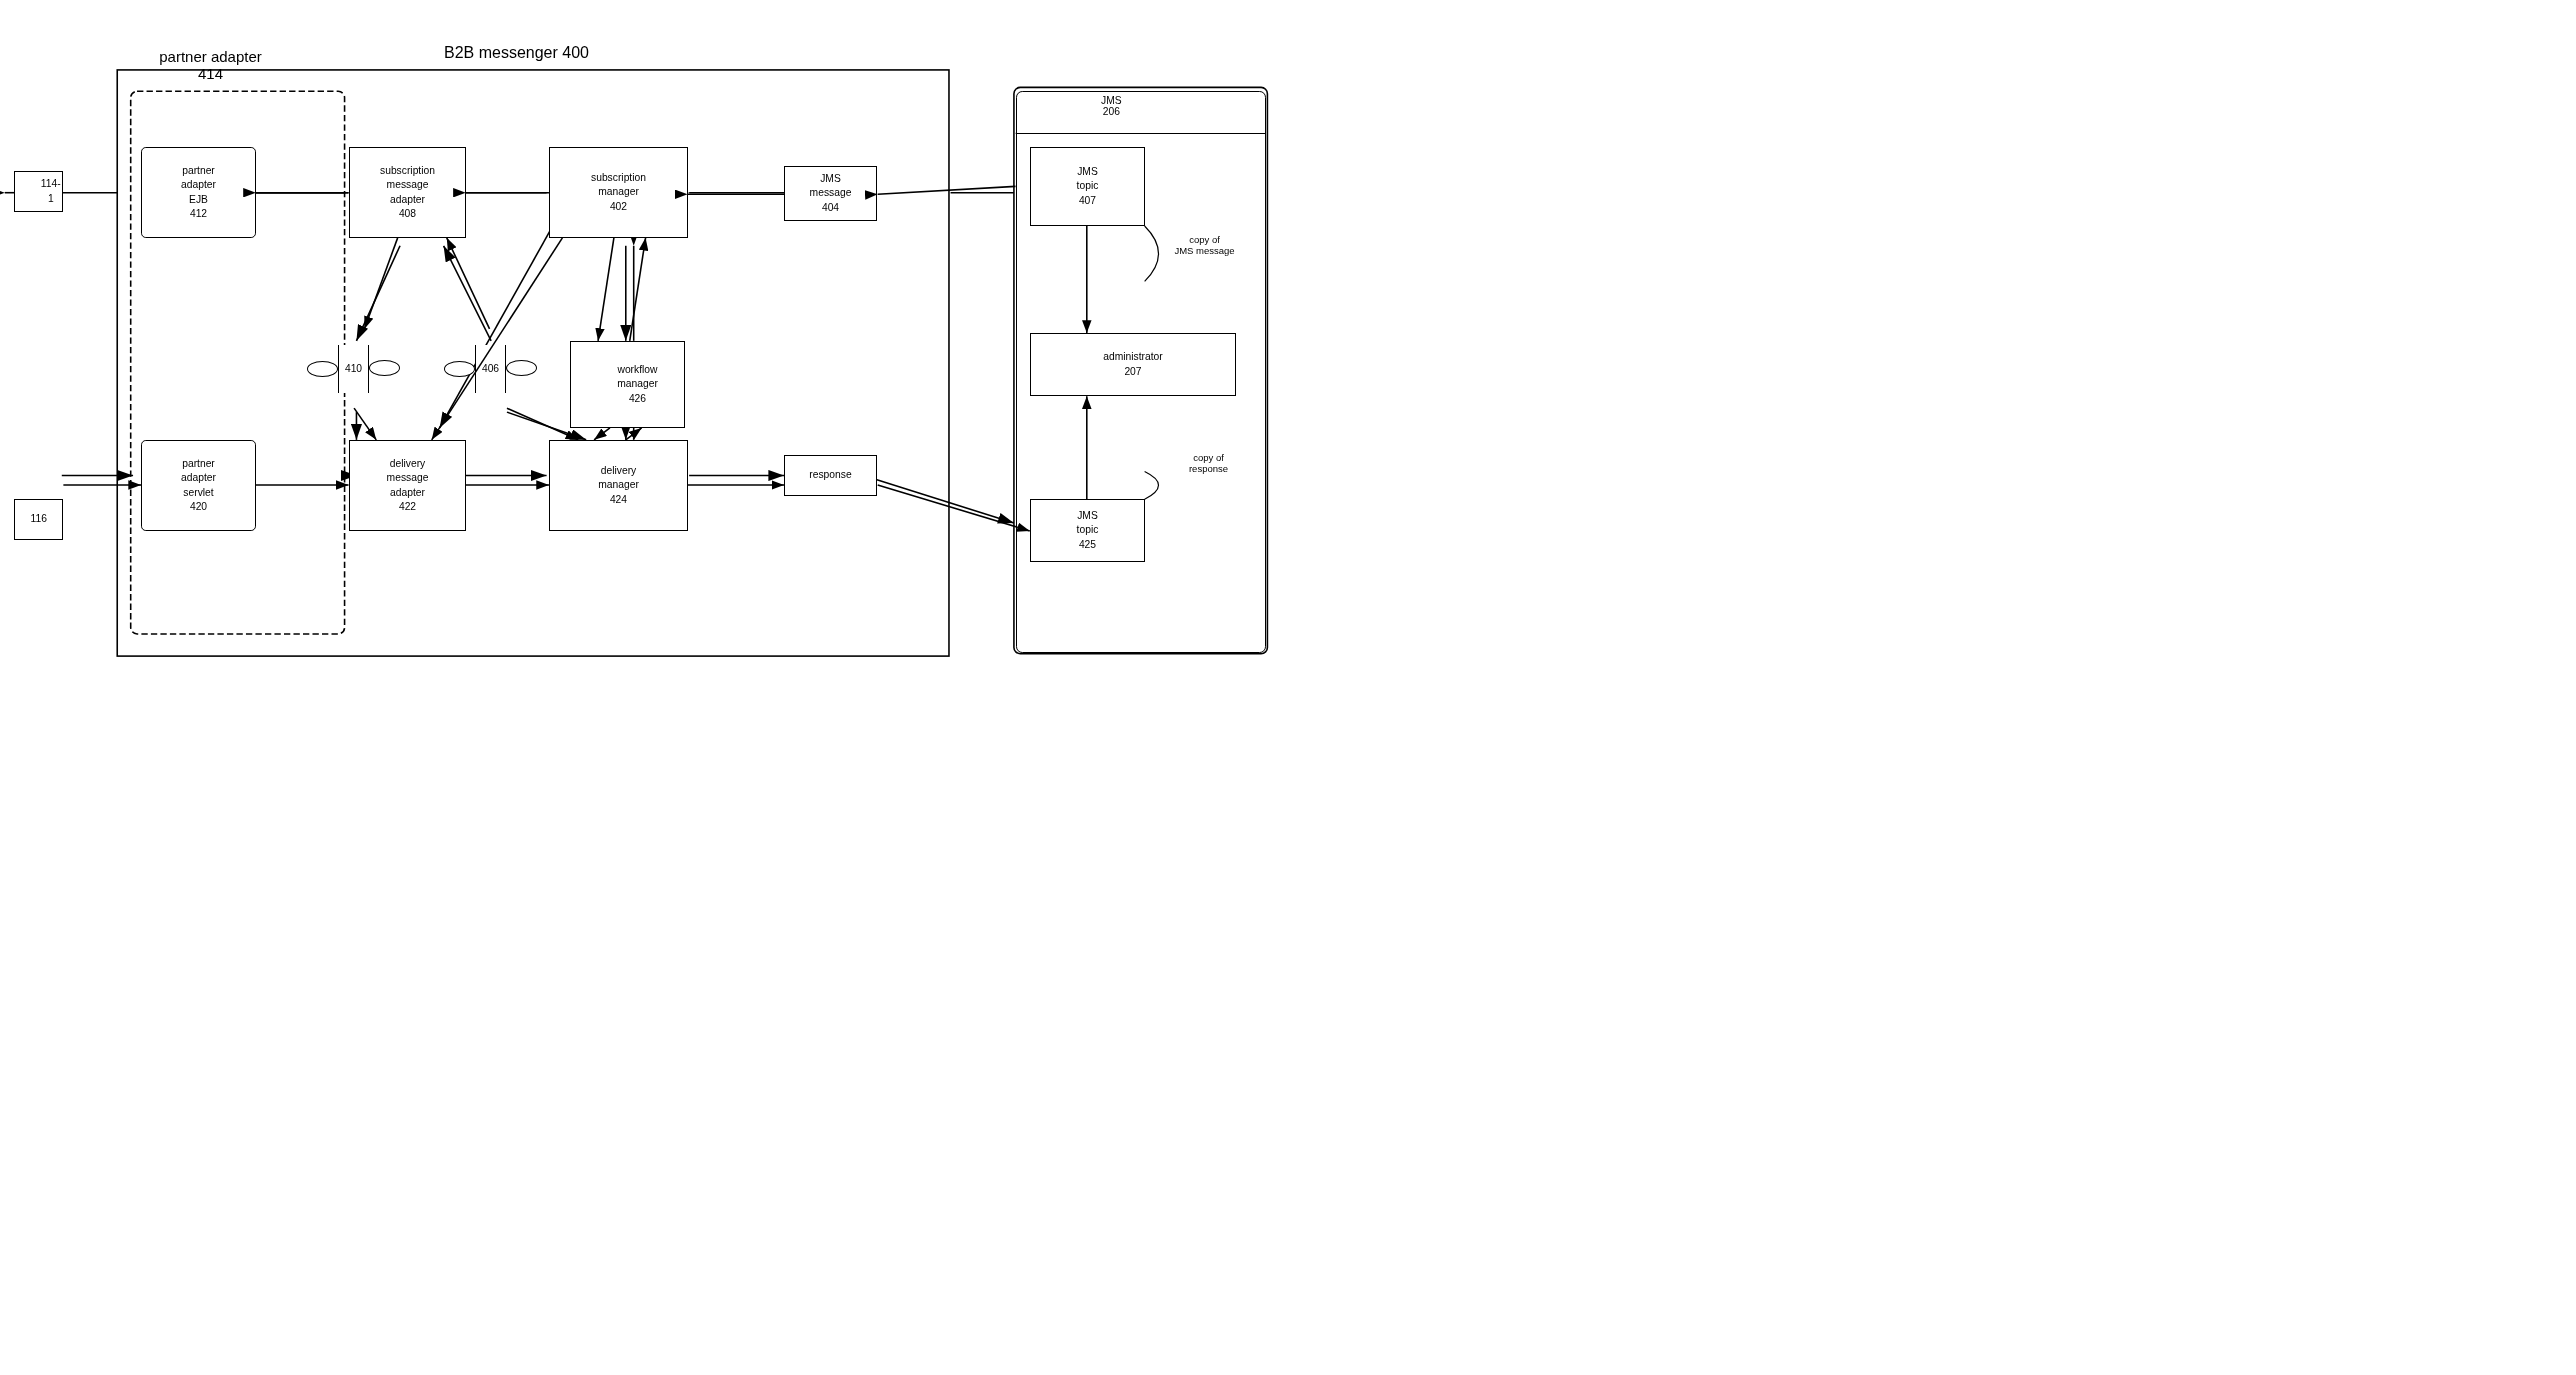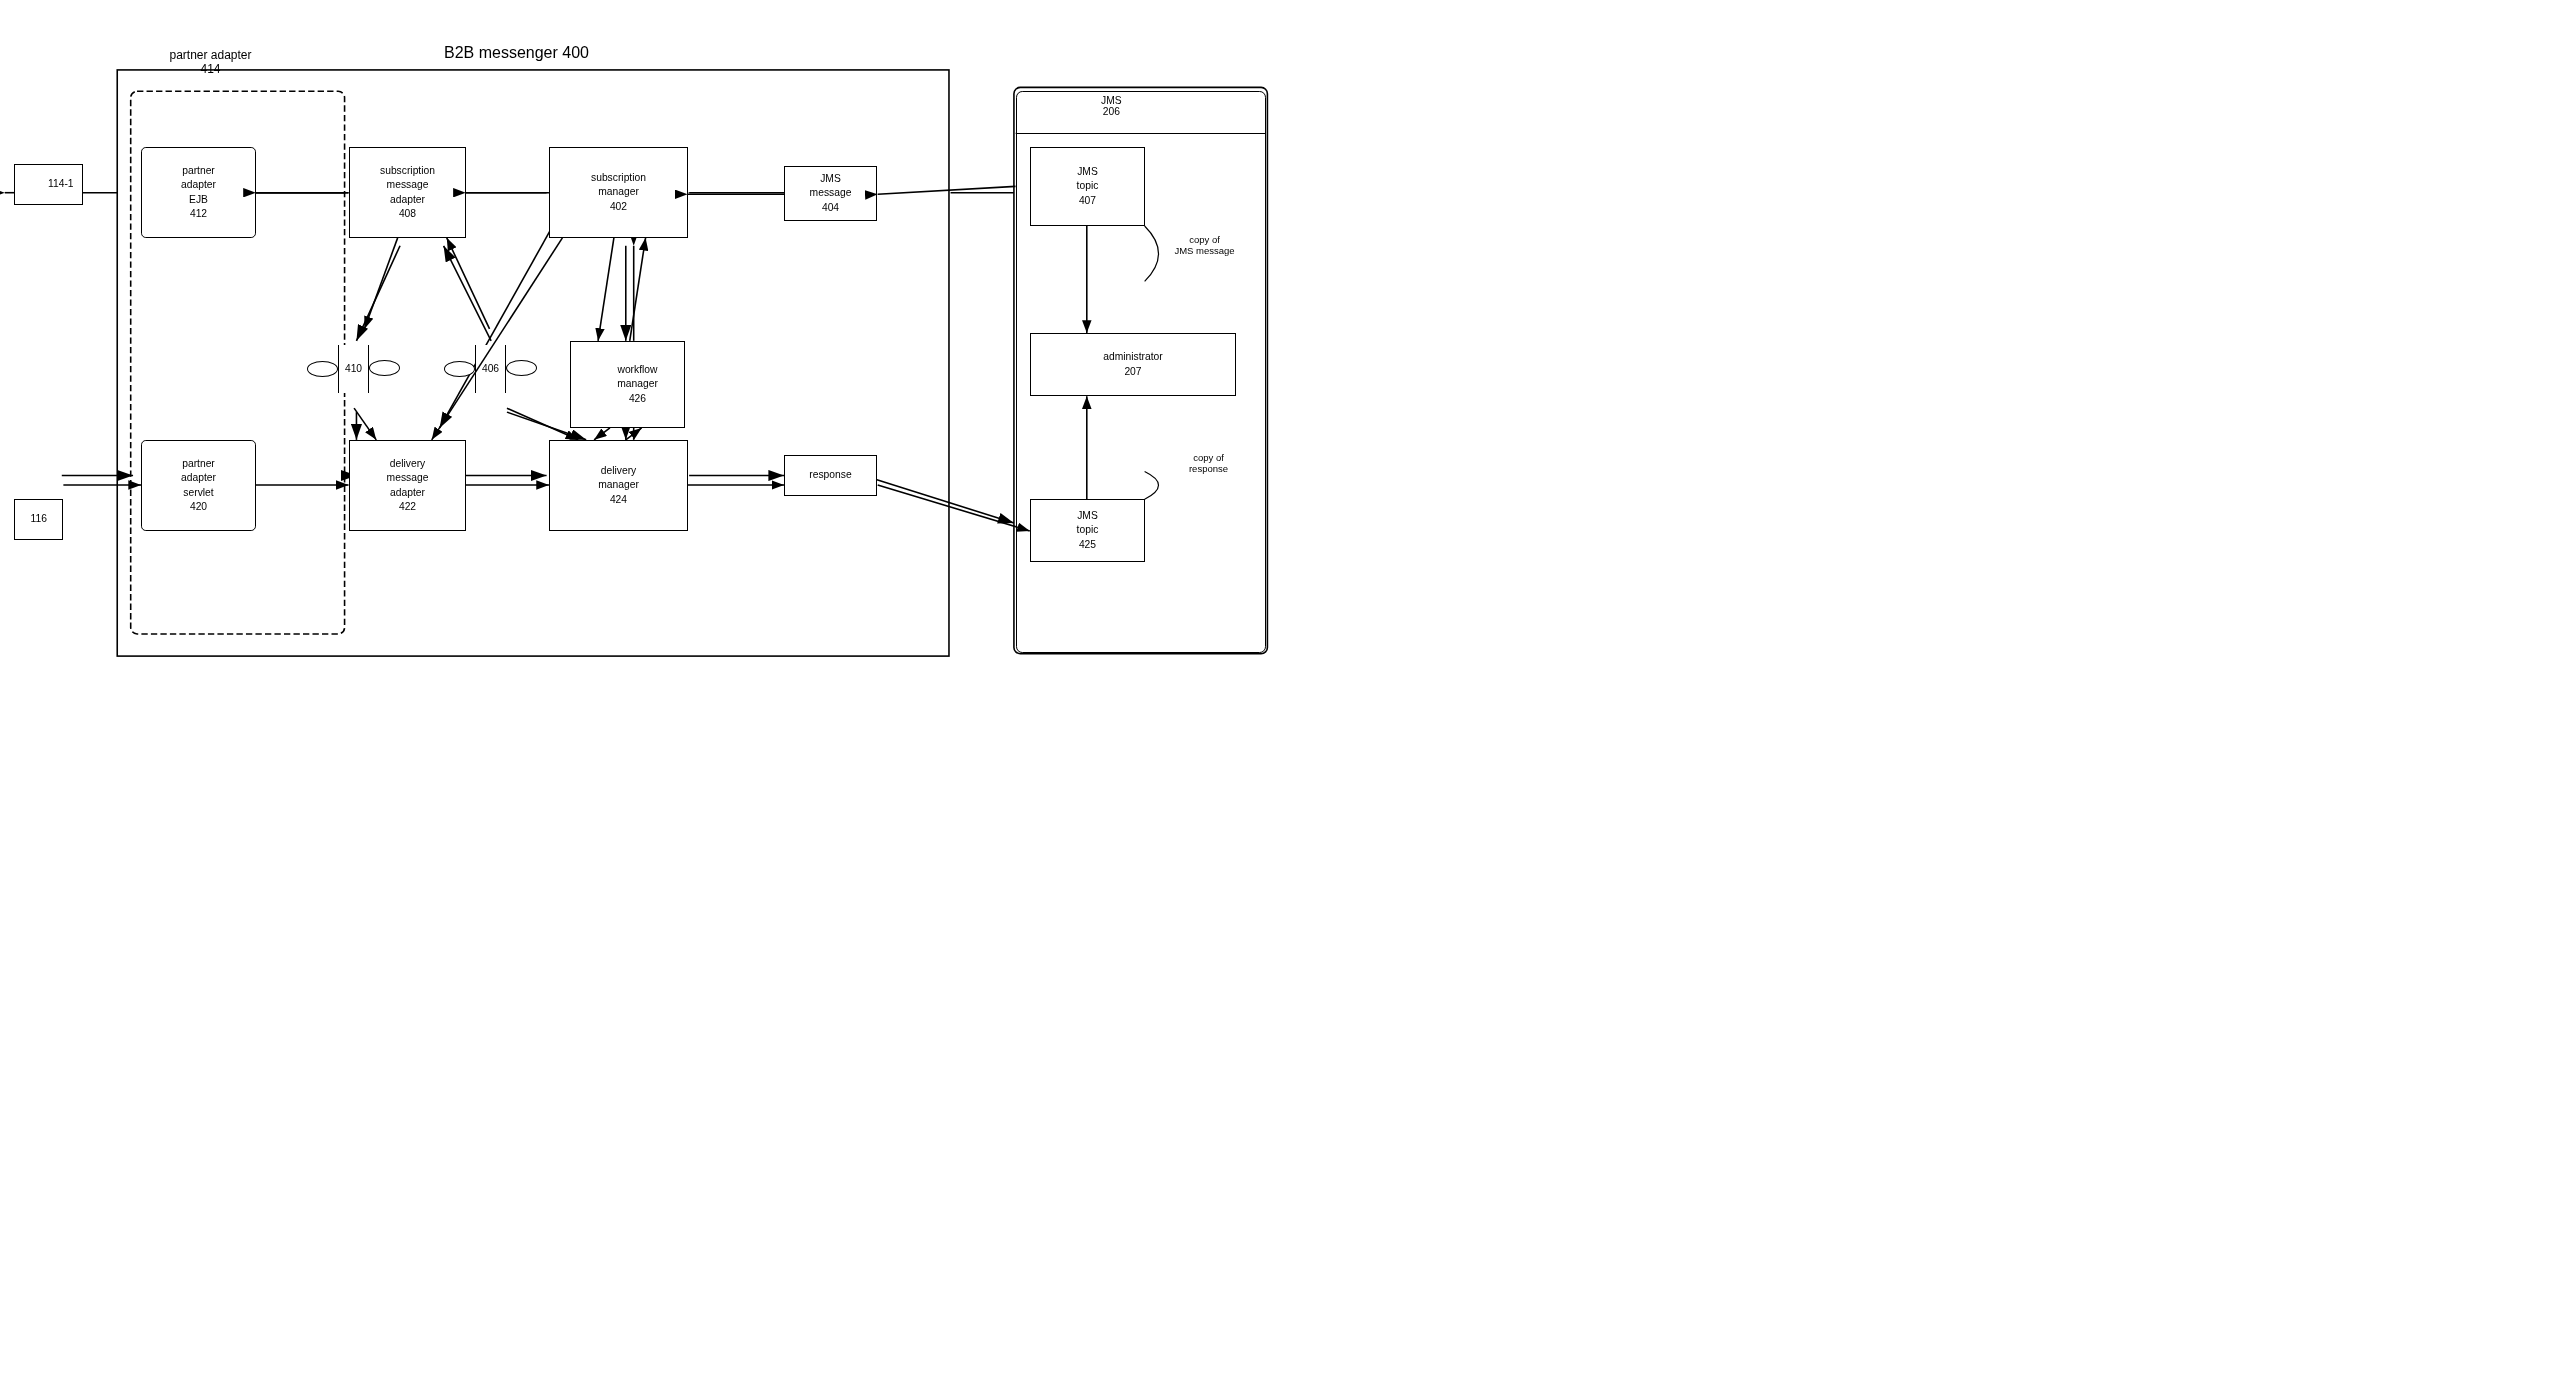--- a/index.html
+++ b/index.html
@@ -142,23 +142,23 @@
 
     <line x1="1370" y1="310" x2="1370" y2="420" stroke="#000" stroke-width="2" marker-end="url(#arrowhead)"></line>
 
     <line x1="1370" y1="650" x2="1370" y2="570" stroke="#000" stroke-width="2" marker-end="url(#arrowhead)"></line>
 
     <line x1="1282" y1="168" x2="1598" y2="168" stroke="#000" stroke-width="1"></line>
   </svg>
 
   <div class="label" style="left: 444px; top: 44px; font-size: 16px;">B2B messenger 400</div>
 
-  <div class="label" style="left: 139px; top: 48px; font-size: 12px; text-align: center; width: 143px;">partner adapter<br>414</div>
-
-  <div class="box" style="left: 14.3px; top: 164px; width: 69px; height: 41px; padding-left: 24px;">
+  <div class="label" style="left: 139px; top: 48px; font-size: 15px; text-align: center; width: 143px;">partner adapter<br>414</div>
+
+  <div class="box" style="left: 14.3px; top: 171px; width: 49px; height: 41px; padding-left: 24px;">
     <span>114-1</span>
   </div>
 
   <div class="box" style="left: 14.3px; top: 455px; width: 49px; height: 41px; margin-top: 44px;">
     <span>116</span>
   </div>
 
   <div class="box box-rounded" style="left: 141px; top: 147px; width: 115px; height: 91px;">
     <span>partner<br>adapter<br>EJB<br>412</span>
   </div>

